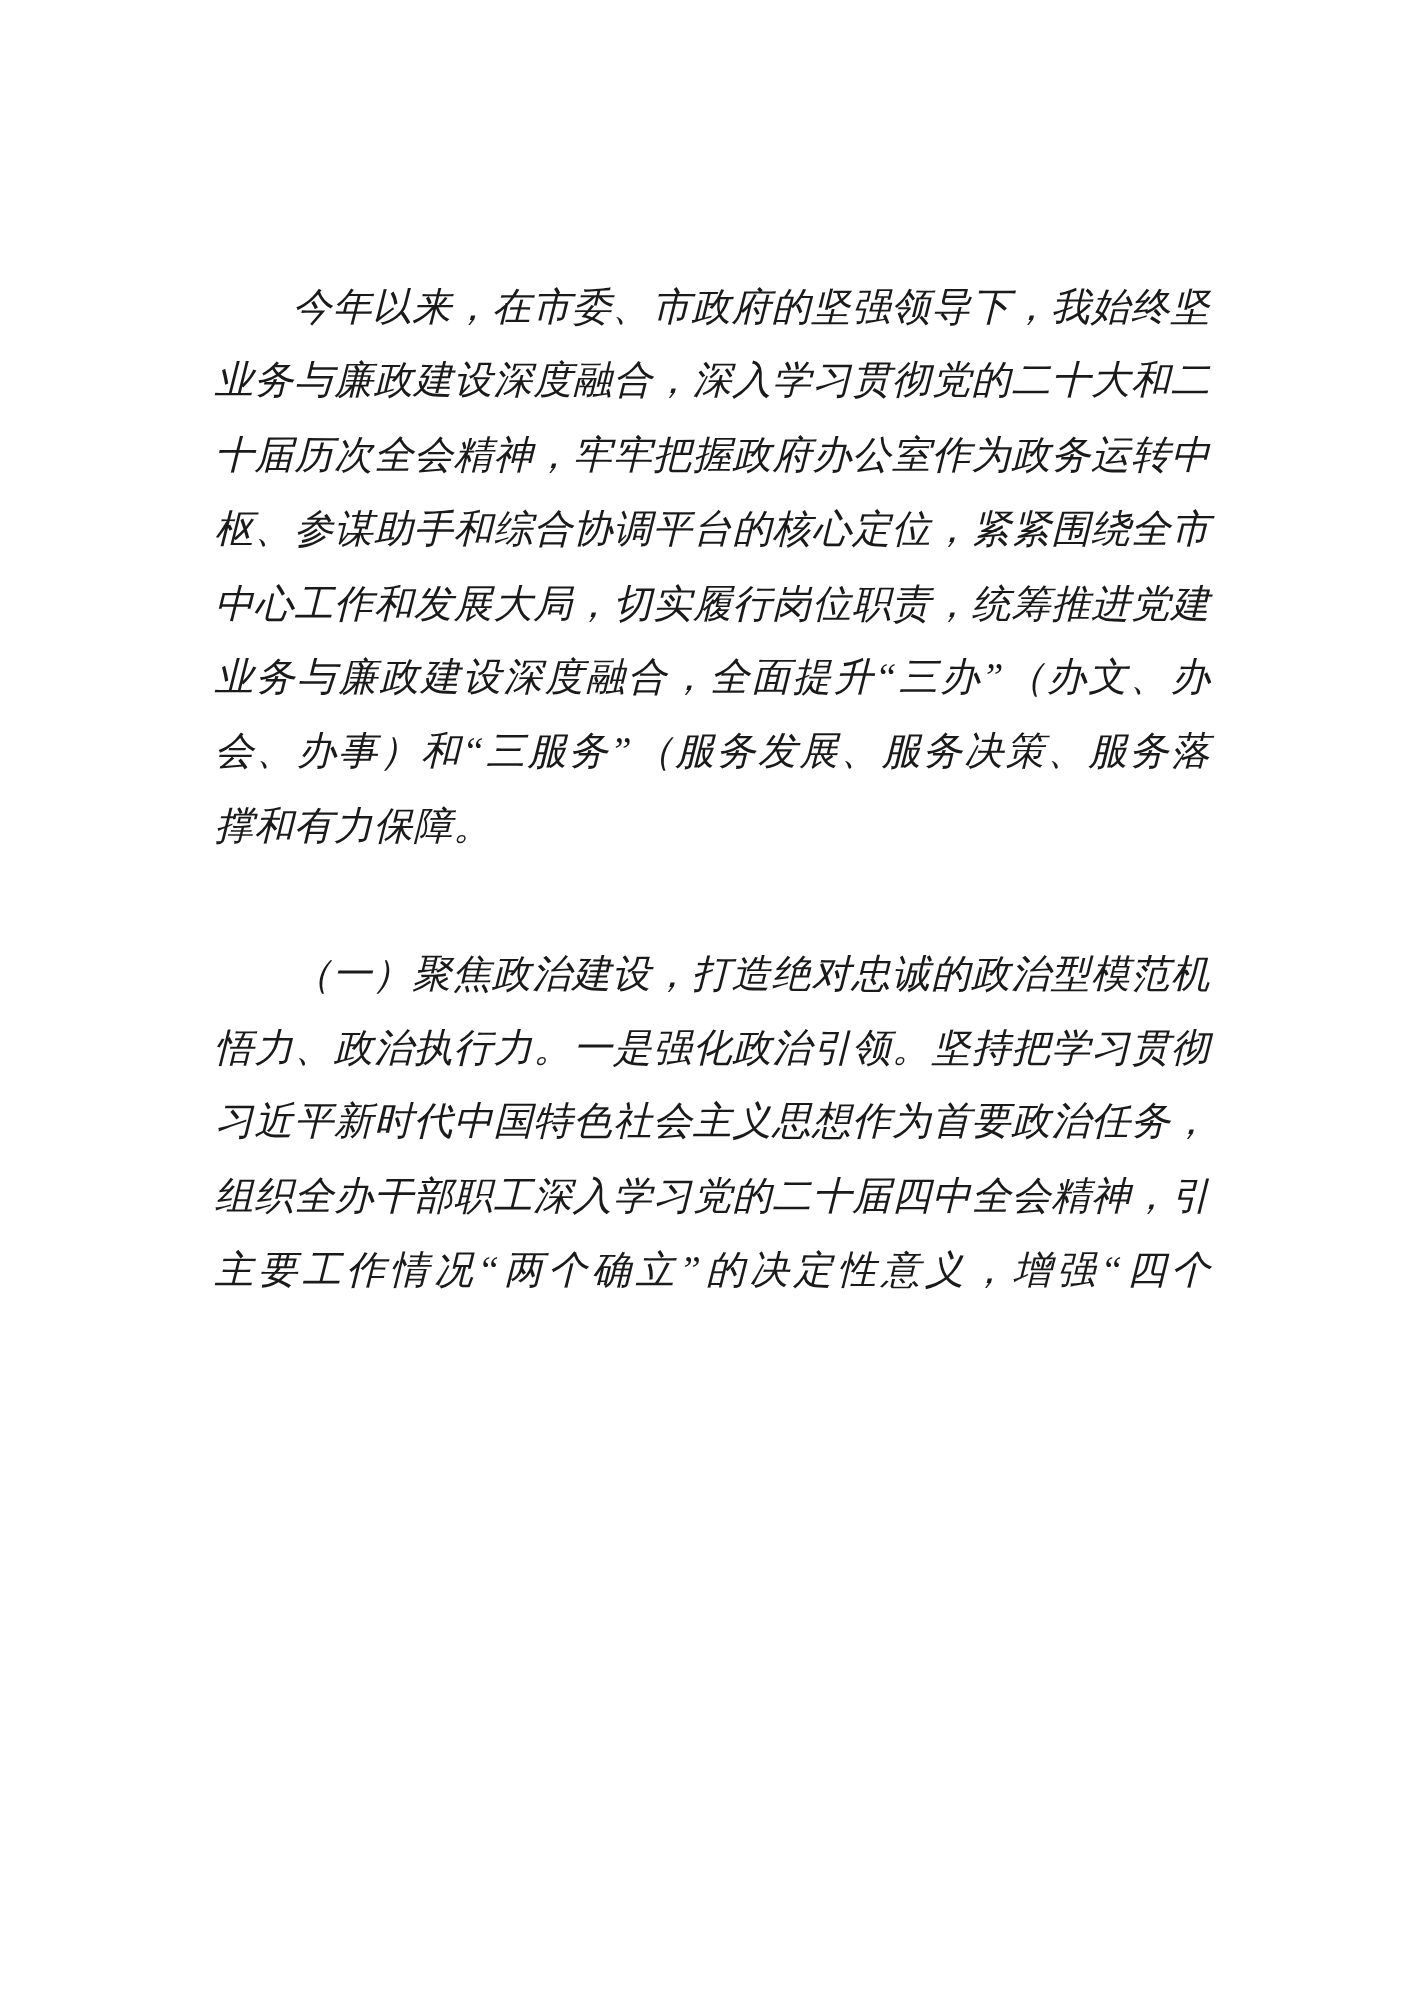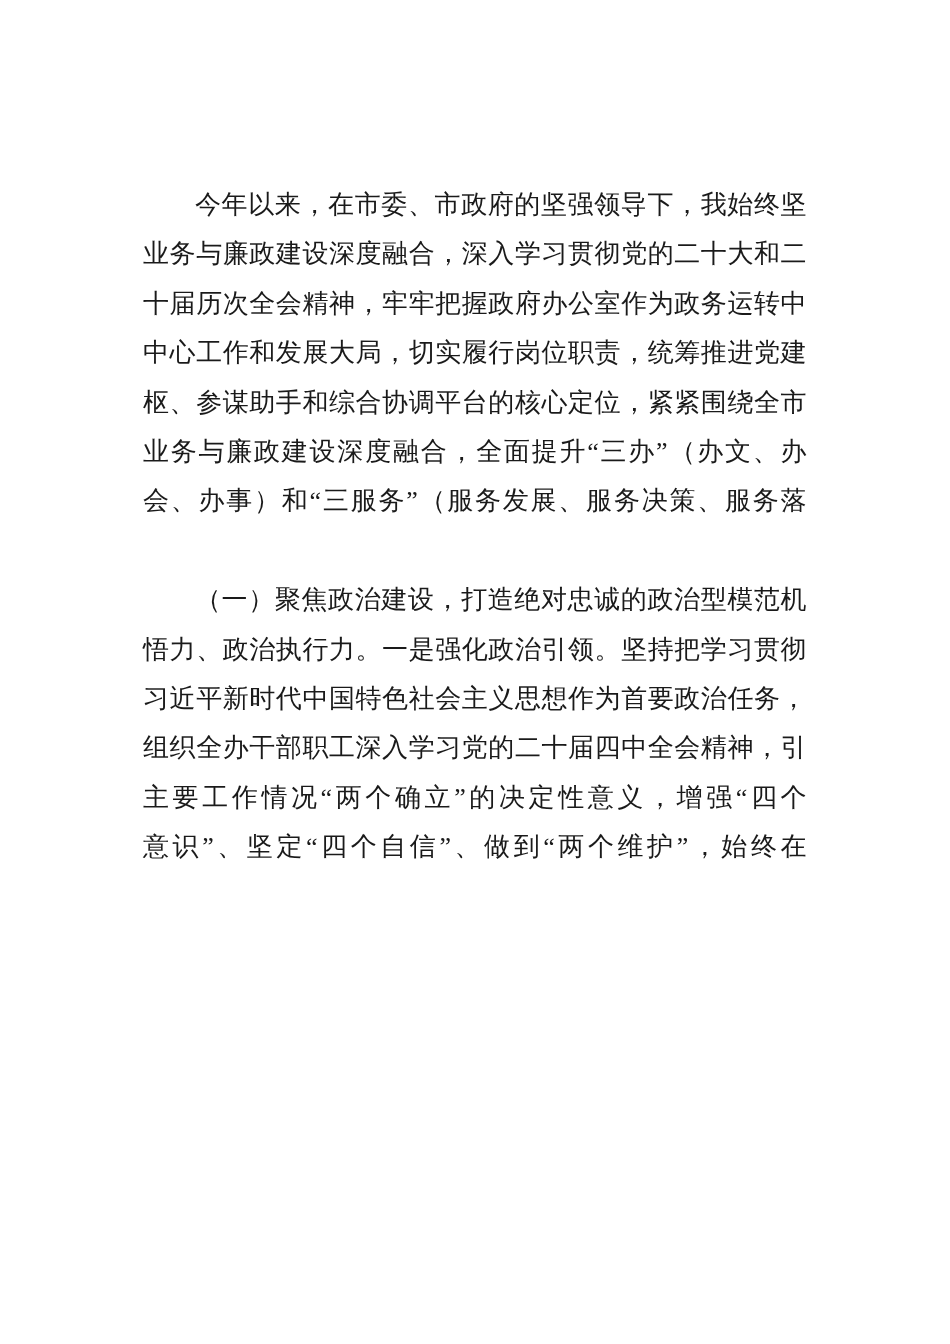--- a/index.html
+++ b/index.html
@@ -15,20 +15,21 @@
     width:950px;
     height:1344px;
     overflow:hidden;
     font-family:"Liberation Serif","DejaVu Serif",serif;
   }
   .page{
     position:relative;
     width:950px;
     height:1344px;
     overflow:hidden;
+    font-style:italic;
   }
   .content{
     position:absolute;
     top:180px;
     left:143px;
     width:664px;
   }
   .paragraph{
     margin:0;
   }
@@ -55,27 +56,27 @@
 </style>
 </head>
 <body style="background: rgb(255, 255, 255); color: rgb(26, 26, 26);">
 
 <div class="page">
   <div class="content">
       <div class="paragraph">
         <div class="line indent">今年以来，在市委、市政府的坚强领导下，我始终坚</div>
         <div class="line">业务与廉政建设深度融合，深入学习贯彻党的二十大和二</div>
         <div class="line">十届历次全会精神，牢牢把握政府办公室作为政务运转中</div>
+        <div class="line">枢、参谋助手和综合协调平台的核心定位，紧紧围绕全市</div>
         <div class="line">中心工作和发展大局，切实履行岗位职责，统筹推进党建</div>
-        <div class="line">枢、参谋助手和综合协调平台的核心定位，紧紧围绕全市</div>
         <div class="line">业务与廉政建设深度融合，全面提升“三办”（办文、办</div>
         <div class="line">会、办事）和“三服务”（服务发展、服务决策、服务落</div>
+        <div class="line para-end">撑和有力保障。</div>
       </div>
       <div class="paragraph">
         <div class="line indent">（一）聚焦政治建设，打造绝对忠诚的政治型模范机</div>
         <div class="line">悟力、政治执行力。一是强化政治引领。坚持把学习贯彻</div>
         <div class="line">习近平新时代中国特色社会主义思想作为首要政治任务，</div>
         <div class="line">组织全办干部职工深入学习党的二十届四中全会精神，引</div>
         <div class="line">主要工作情况“两个确立”的决定性意义，增强“四个</div>
-        <div class="line">意识”、坚定“四个自信”、做到“两个维护”，始终在</div>
       </div>
     </div>
 </div>
 
 </body></html>

